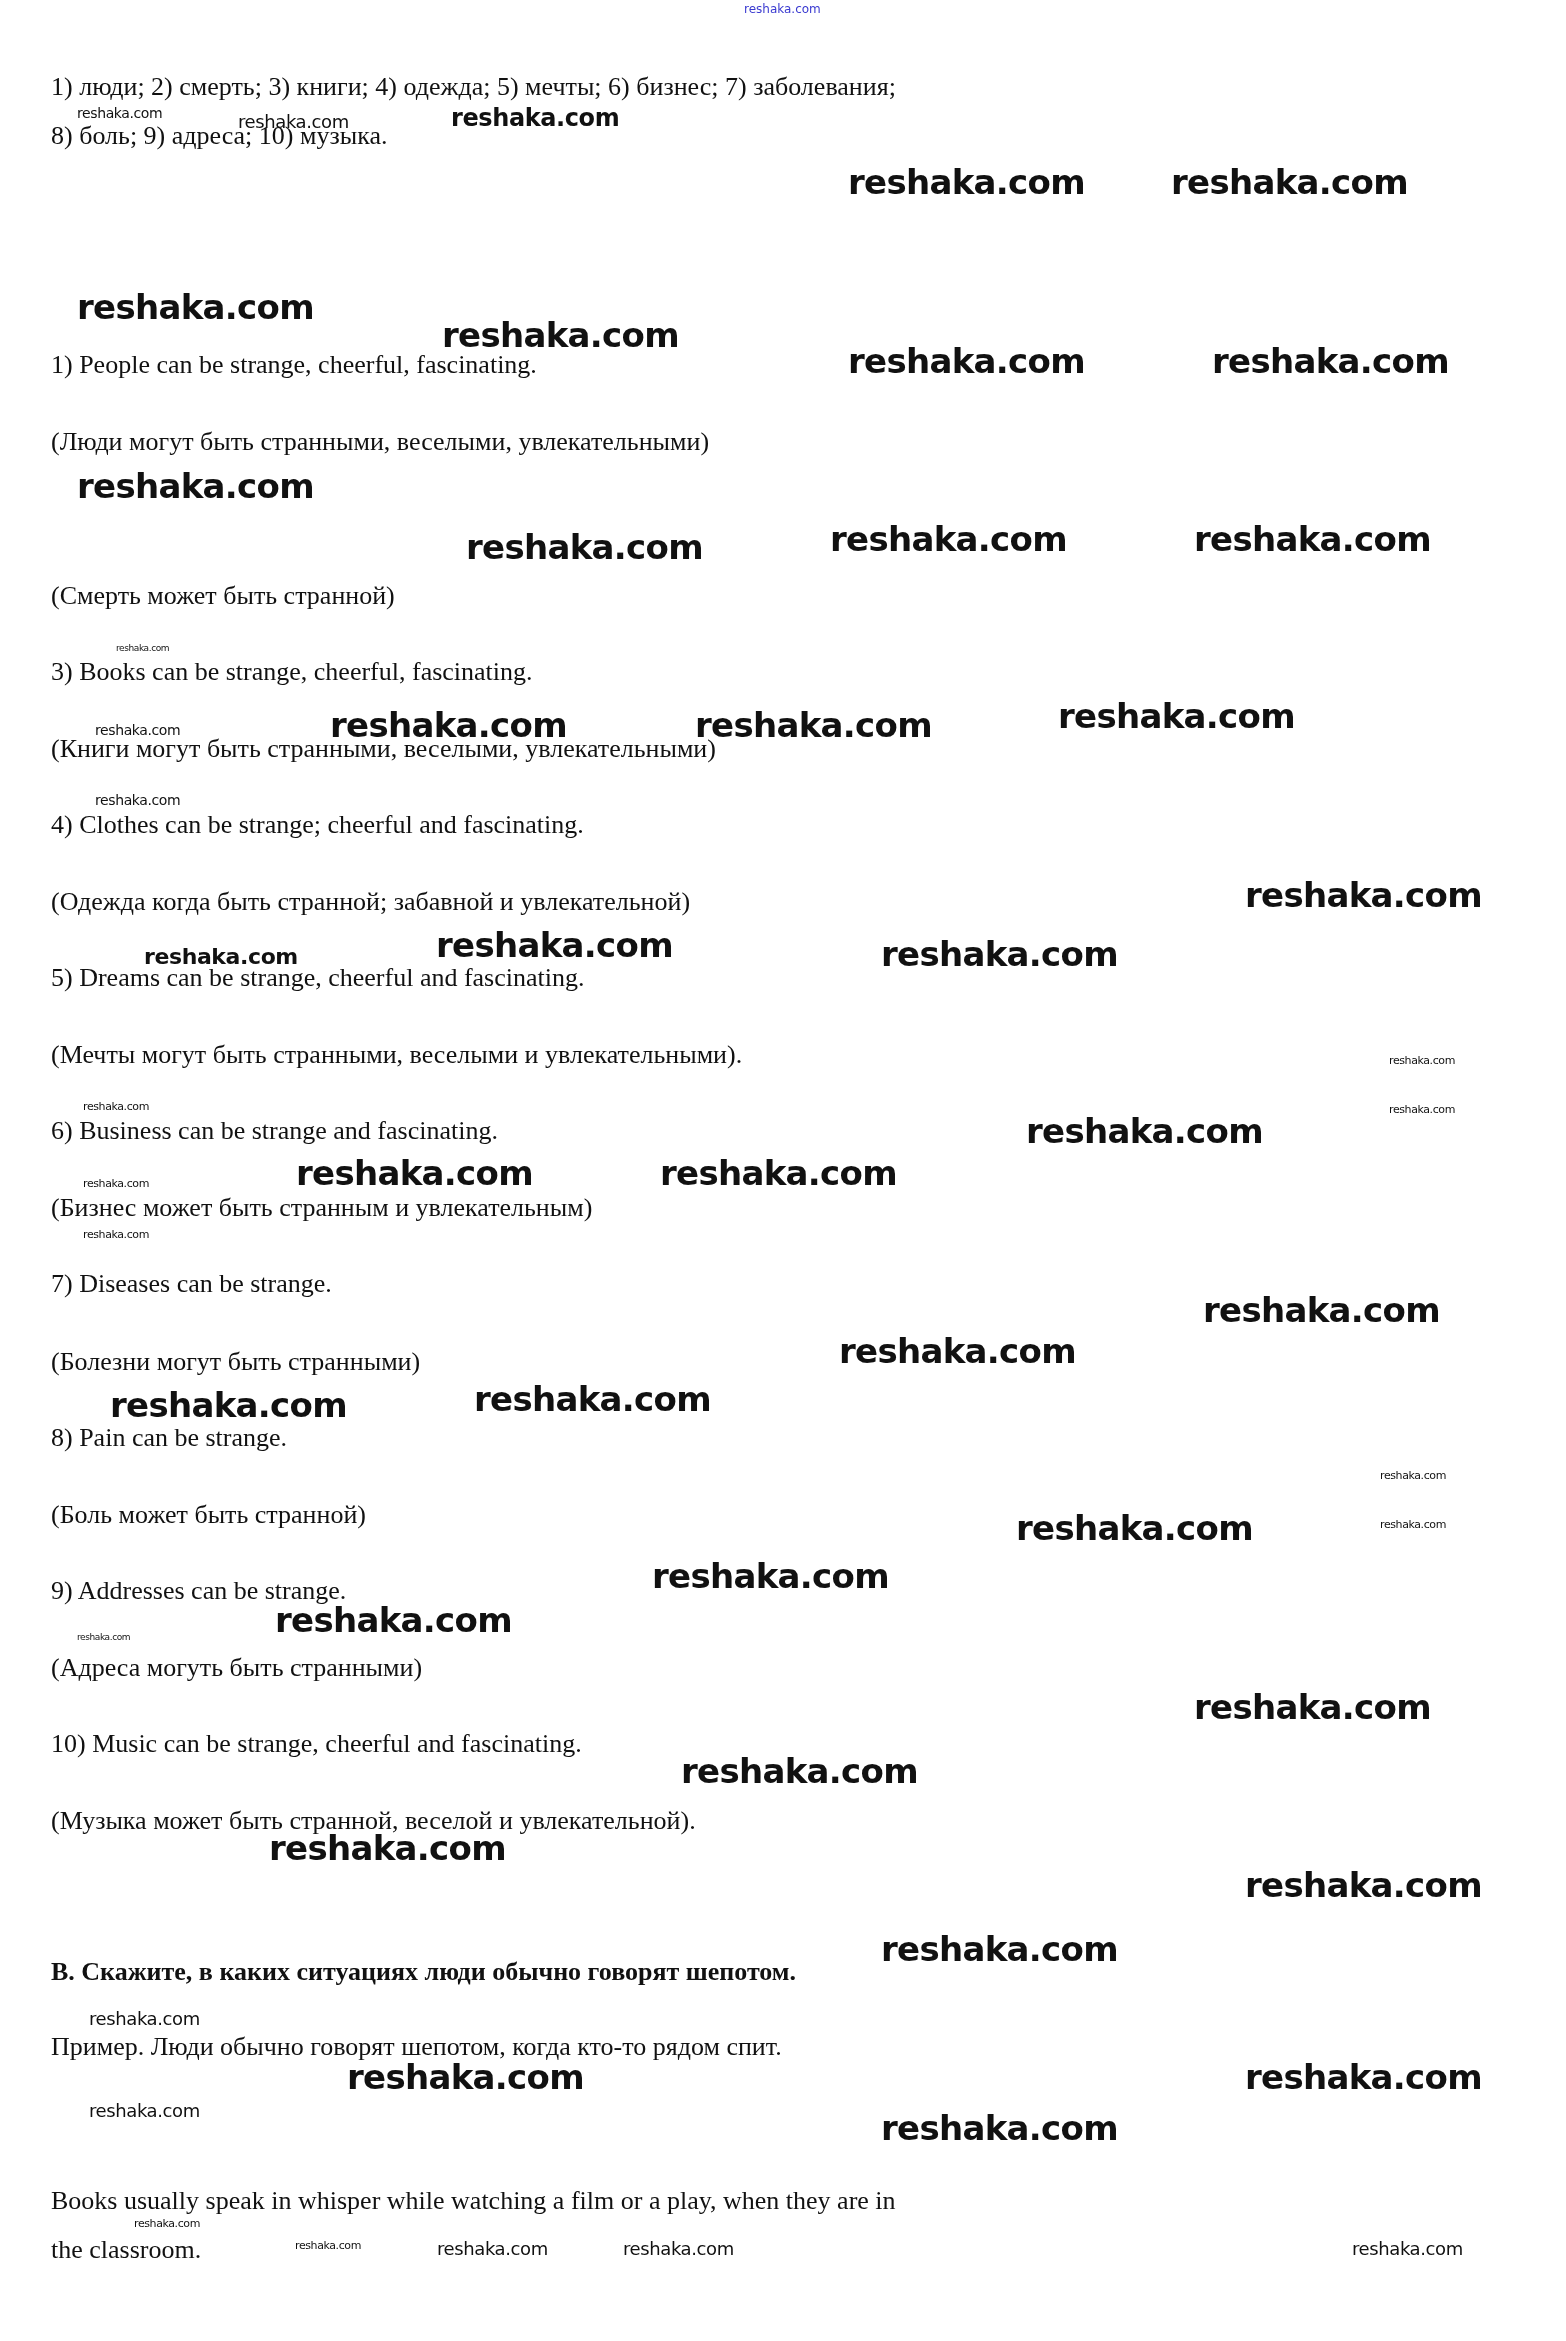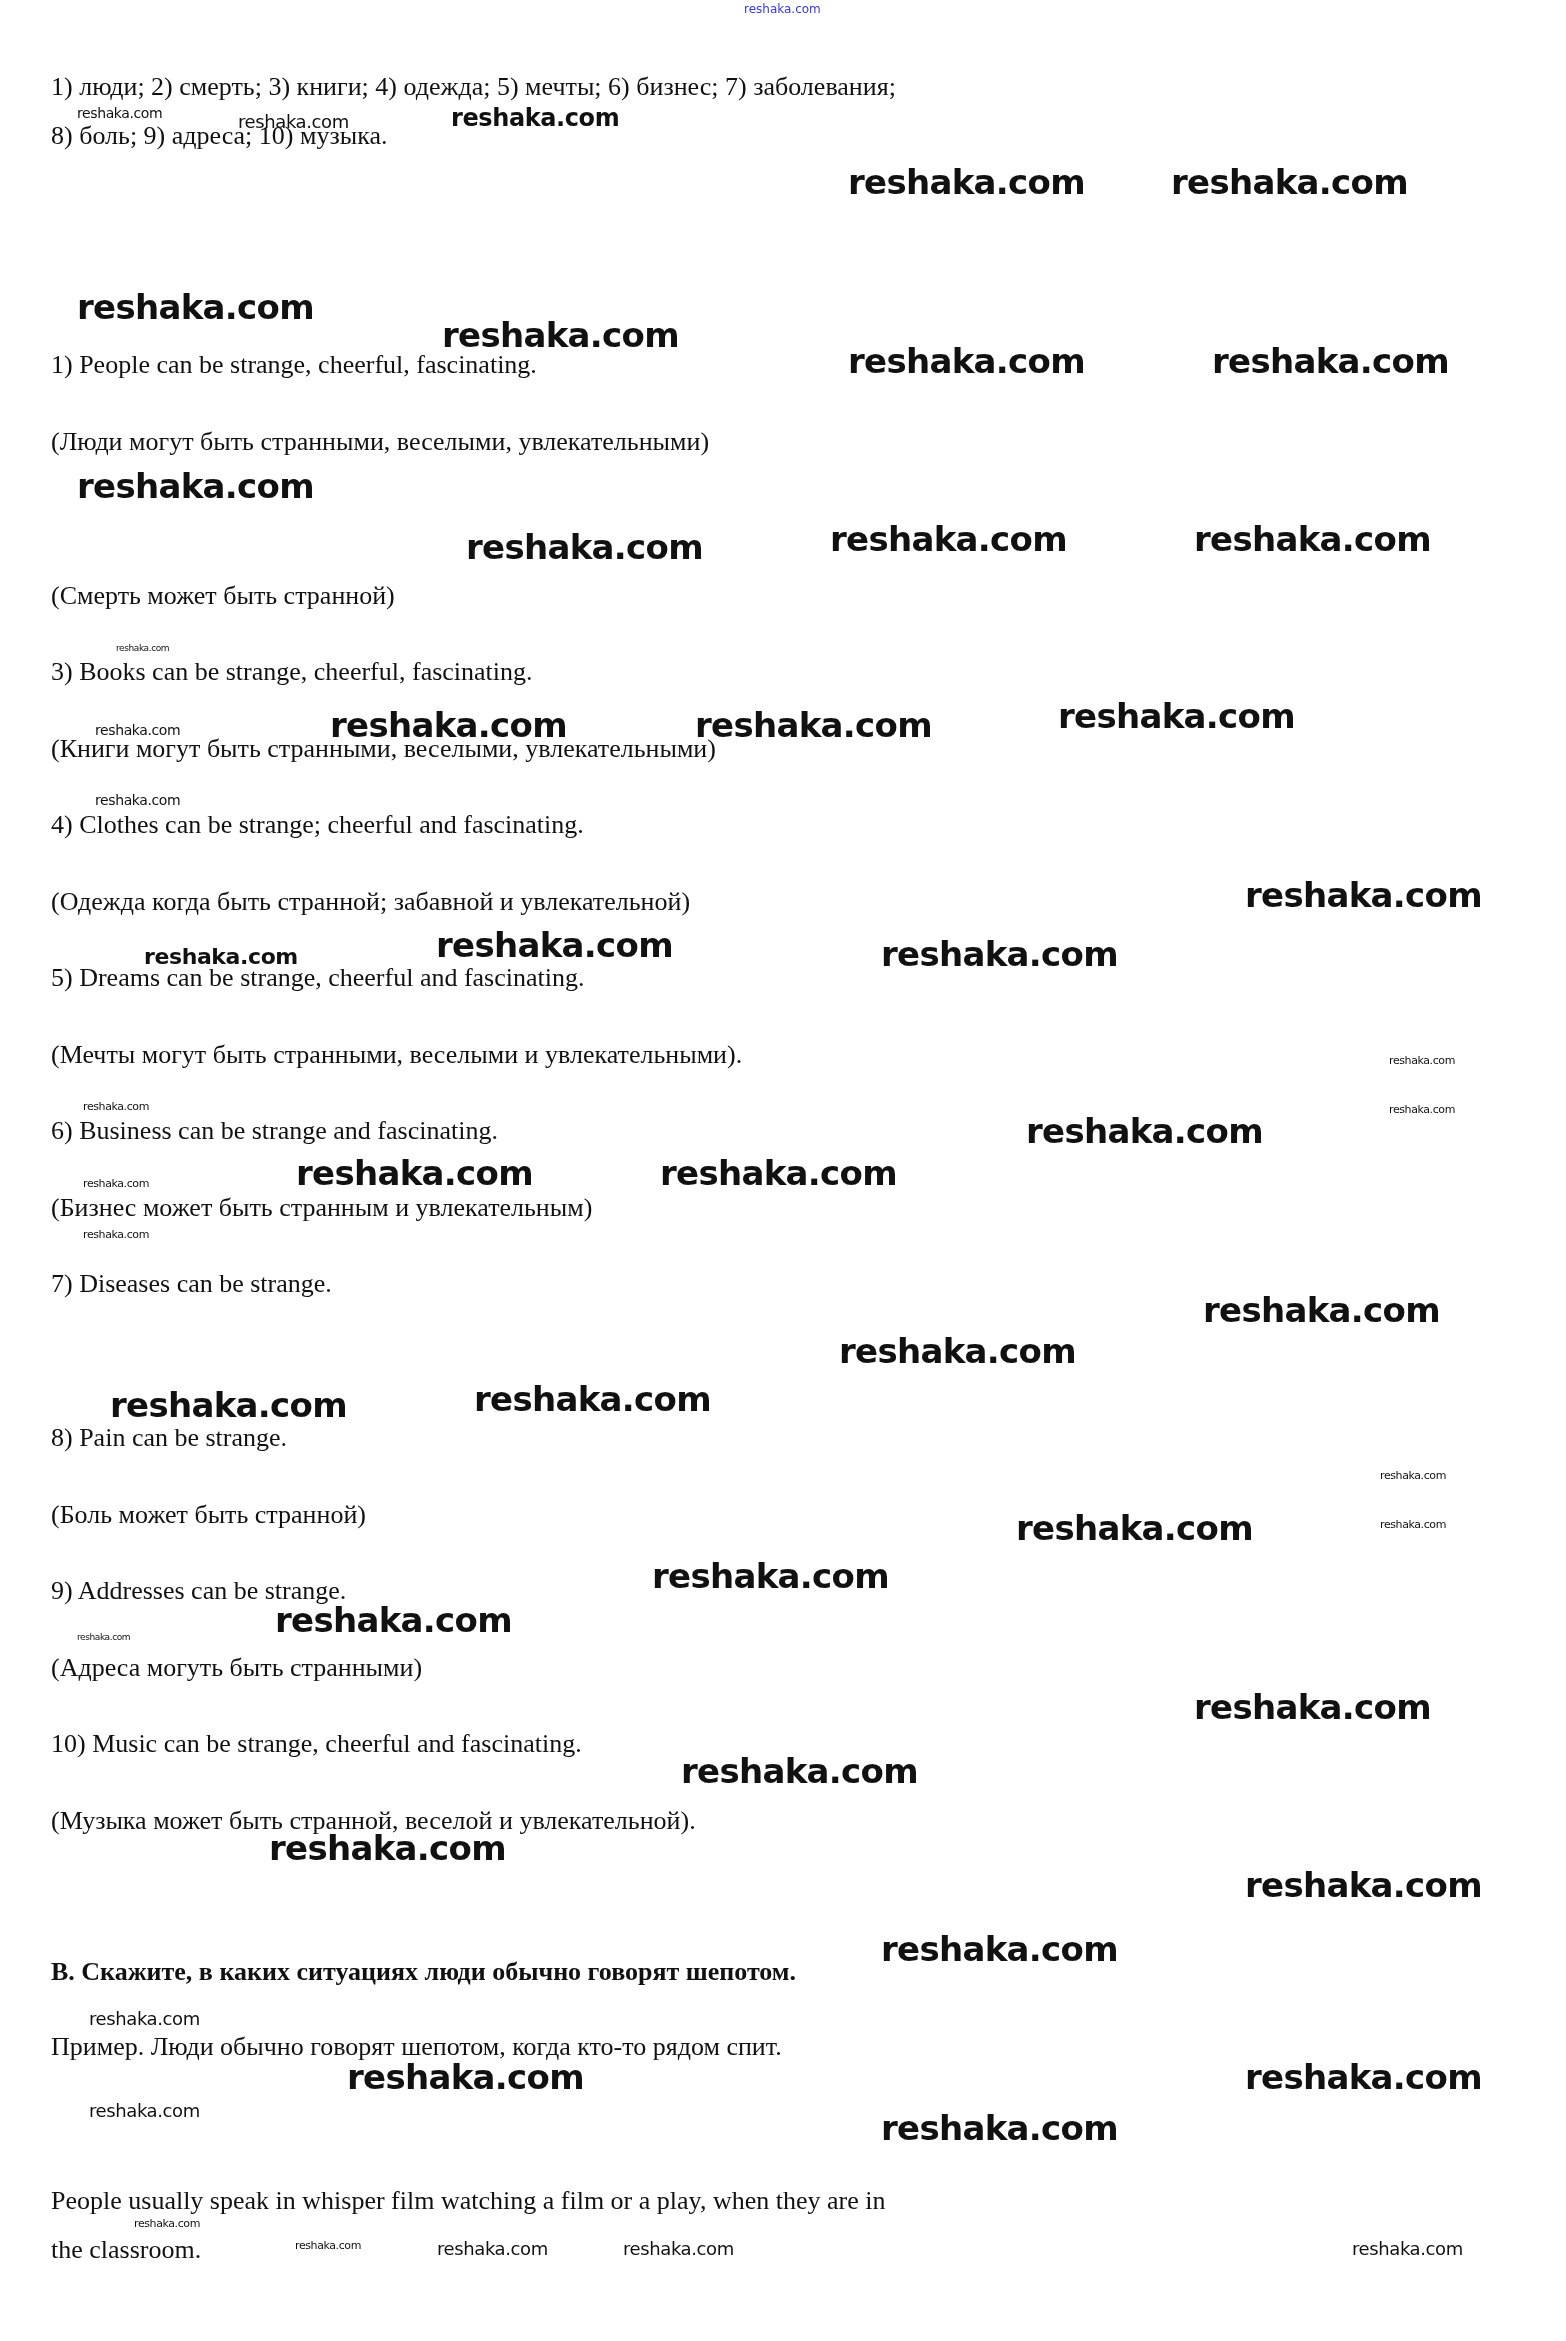--- a/index.html
+++ b/index.html
@@ -34,30 +34,31 @@
   <div class="line" style="top:573px;">(Смерть может быть странной)</div>
   <div class="line" style="top:649px;text-align:right;">3) Books can be strange, cheerful, fascinating.</div>
   <div class="line" style="top:726px;">(Книги могут быть странными, веселыми, увлекательными)</div>
   <div class="line" style="top:802px;">4) Clothes can be strange; cheerful and fascinating.</div>
   <div class="line" style="top:879px;">(Одежда когда быть странной; забавной и увлекательной)</div>
   <div class="line" style="top:955px;">5) Dreams can be strange, cheerful and fascinating.</div>
   <div class="line" style="top:1032px;">(Мечты могут быть странными, веселыми и увлекательными).</div>
   <div class="line" style="top:1108px;">6) Business can be strange and fascinating.</div>
   <div class="line" style="top:1185px;">(Бизнес может быть странным и увлекательным)</div>
   <div class="line" style="top:1261px;">7) Diseases can be strange.</div>
+  <div class="line" style="top:1339px;">(Болезни могут быть странными)</div>
   <div class="line" style="top:1415px;">8) Pain can be strange.</div>
   <div class="line" style="top:1492px;">(Боль может быть странной)</div>
   <div class="line" style="top:1568px;">9) Addresses can be strange.</div>
   <div class="line" style="top:1645px;">(Адреса могуть быть странными)</div>
   <div class="line" style="top:1721px;">10) Music can be strange, cheerful and fascinating.</div>
   <div class="line" style="top:1798px;">(Музыка может быть странной, веселой и увлекательной).</div>
 
   <div class="line bold" style="top:1949px;">B. Скажите, в каких ситуациях люди обычно говорят шепотом.</div>
   <div class="line" style="top:2024px;">Пример. Люди обычно говорят шепотом, когда кто-то рядом спит.</div>
-  <div class="line" style="top:2178px;">People usually speak in whisper film watching a film or a play, when they are in</div>
+  <div class="line" style="top:2178px;">Books usually speak in whisper while watching a film or a play, when they are in</div>
   <div class="line" style="top:2227px;">the classroom.</div>
 
   <div class="wm big" style="left:848px;top:165px;">reshaka.com</div>
   <div class="wm big" style="left:1171px;top:165px;">reshaka.com</div>
   <div class="wm big" style="left:77px;top:290px;">reshaka.com</div>
   <div class="wm big" style="left:442px;top:318px;">reshaka.com</div>
   <div class="wm big" style="left:848px;top:344px;">reshaka.com</div>
   <div class="wm big" style="left:1212px;top:344px;">reshaka.com</div>
   <div class="wm big" style="left:77px;top:469px;">reshaka.com</div>
   <div class="wm big" style="left:466px;top:530px;">reshaka.com</div>

